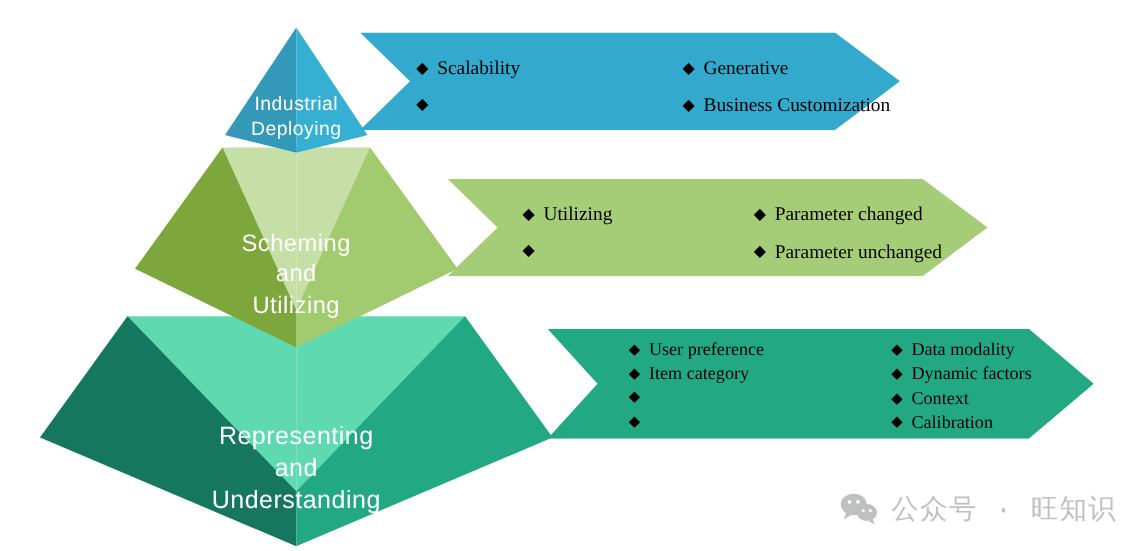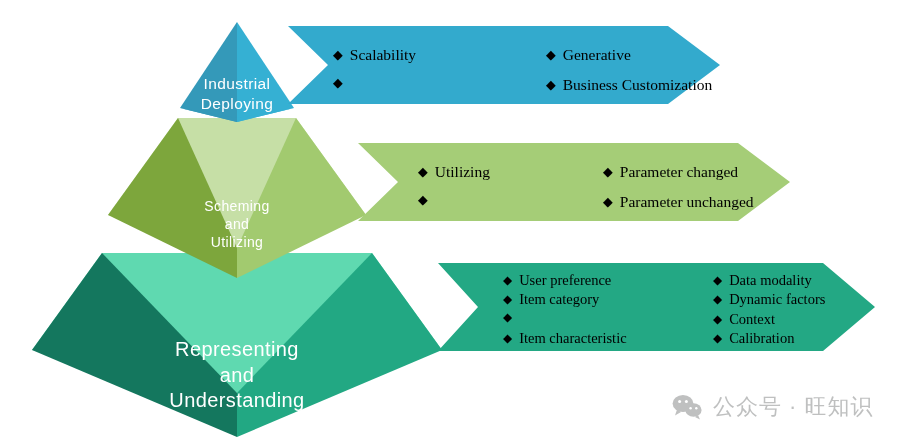--- a/index.html
+++ b/index.html
@@ -17,21 +17,21 @@
     position:absolute;
     color:#ffffff;
     font-family:Liberation Sans, sans-serif;
     text-align:center;
     line-height:1.28;
     letter-spacing:.4px;
     white-space:pre-line;
     pointer-events:none;
   }
   #label-top{left:137px;top:74px;width:200px;font-size:15.5px;}
-  #label-mid{left:137px;top:198px;width:200px;font-size:14px;}
+  #label-mid{left:137px;top:184px;width:200px;font-size:19px;}
   #label-bot{left:127px;top:337px;width:220px;font-size:20px;}
 
   .banner{
     position:absolute;
     display:flex;
     align-items:center;
   }
   .banner-body{
     position:absolute;left:0;top:0;width:100%;height:100%;
   }
@@ -83,21 +83,21 @@
     align-items:center;
     padding:5px 0 0 65px;
     font-size:14.5px;
   }
 
   #watermark{
     position:absolute;
     left:672px;top:392px;
     display:flex;align-items:center;gap:11px;
     color:#bfc0c0;
-    font-family:Liberation Sans, sans-serif;
+    font-family:Liberation Mono, monospace;
     font-size:22px;
     letter-spacing:1px;
   }
   #wechat-icon{display:block;}
 </style>
 </head>
 <body>
 
 <div id="stage">
 
@@ -197,21 +197,20 @@
       </div>
       <div class="bullet-item">
         <span class="bullet-mark">◆</span>
       </div>
       <div class="bullet-item">
         <span class="bullet-mark">◆</span>
         <span>Context</span>
       </div>
       <div class="bullet-item">
         <span class="bullet-mark">◆</span>
-        <span>Item characteristic</span>
       </div>
       <div class="bullet-item">
         <span class="bullet-mark">◆</span>
         <span>Calibration</span>
       </div>
     </div>
   </div>
 
   <div id="watermark">
     <svg id="wechat-icon" width="30" height="26" viewBox="0 0 30 26">

